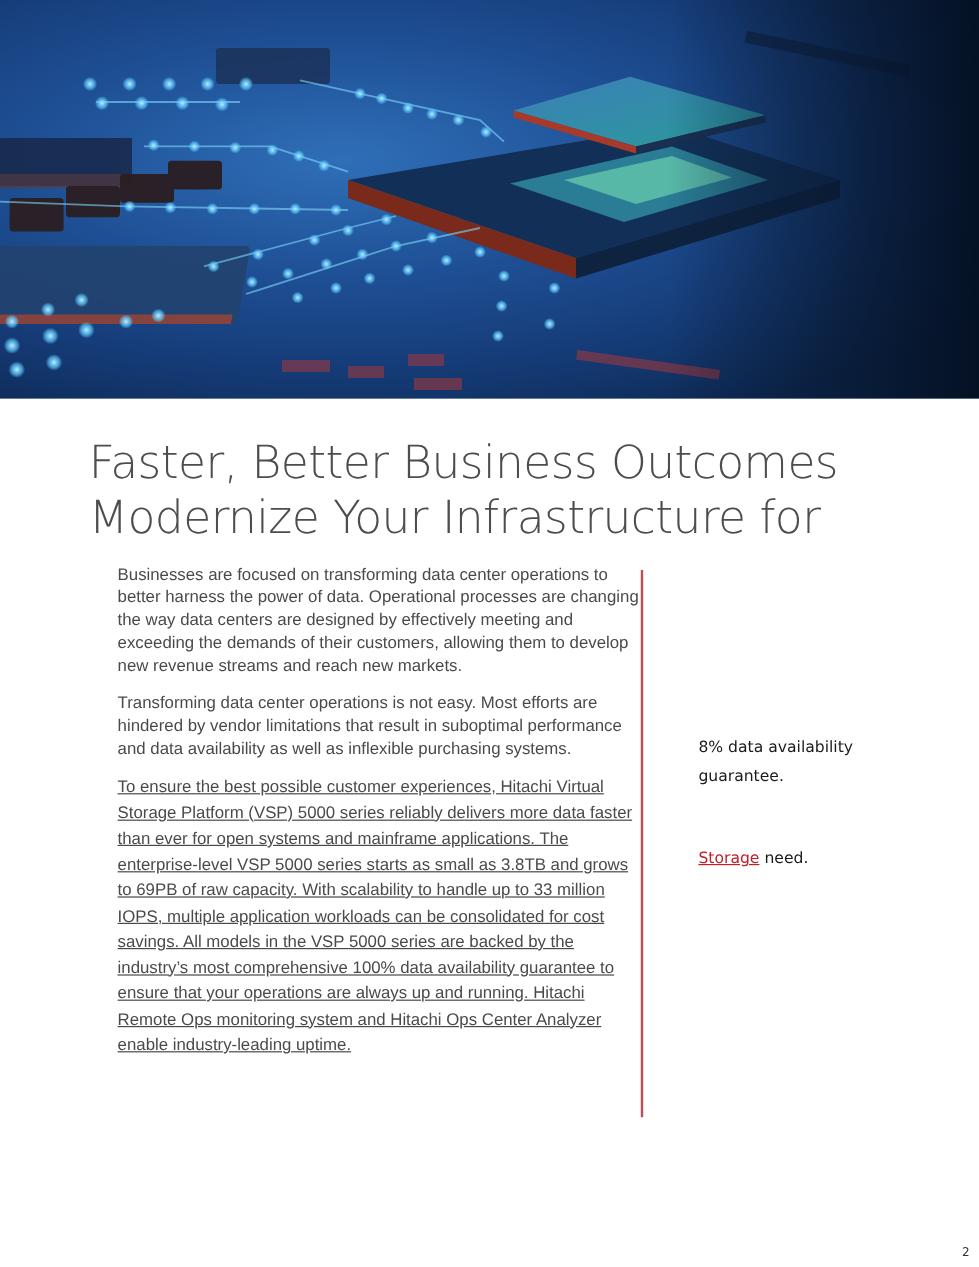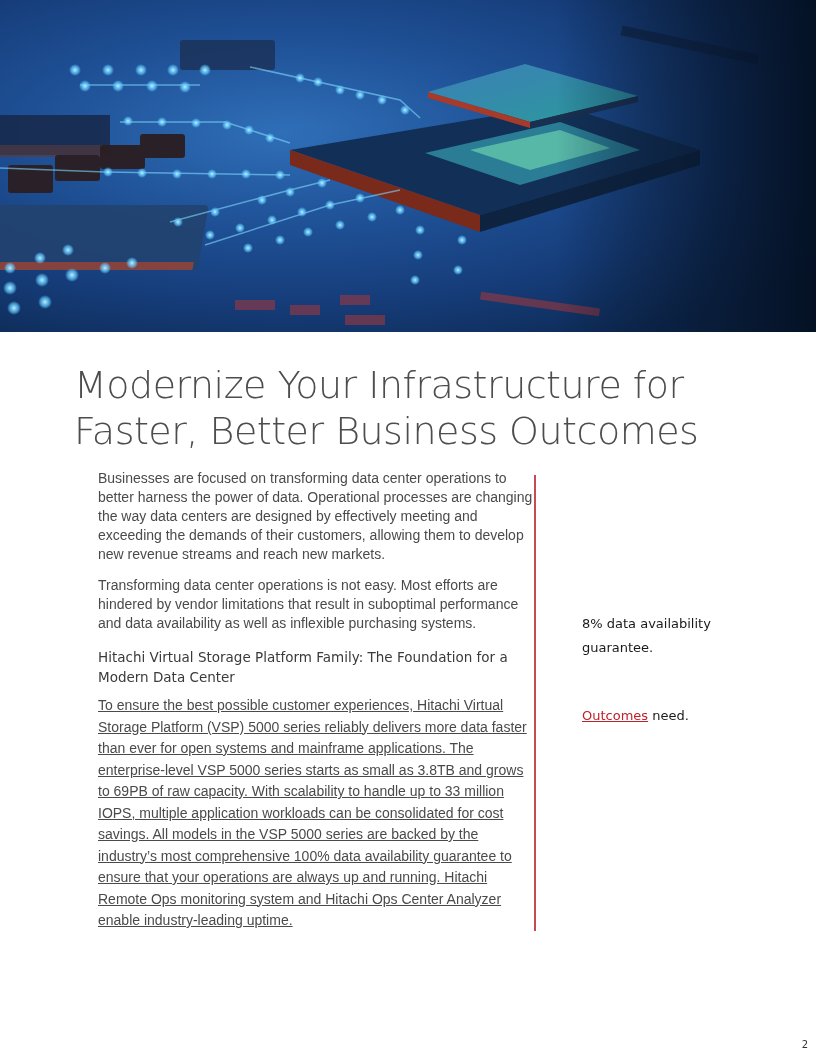--- a/index.html
+++ b/index.html
@@ -147,33 +147,32 @@
         <rect x="340" y="295" width="30" height="10"></rect>
         <rect x="345" y="315" width="40" height="10"></rect>
       <rect x="480" y="300" width="120" height="8" transform="rotate(8 540 304)"></rect>
     </g>
     <rect x="620" y="40" width="140" height="10" fill="#0f2240" opacity="0.7" transform="rotate(12 690 45)"></rect>
   </svg>
   <div class="hero-fade"></div>
 </div>
 
 <h1 class="title">
+  <span>Faster, Better Business Outcomes</span>
   <span>Modernize Your Infrastructure for</span>
-  <span>Faster, Better Business Outcomes</span>
 </h1>
 
 <div class="main">
   <p>Businesses are focused on transforming data center operations to better harness the power of data. Operational processes are changing the way data centers are designed by effectively meeting and exceeding the demands of their customers, allowing them to develop new revenue streams and reach new markets.</p>
   <p>Transforming data center operations is not easy. Most efforts are hindered by vendor limitations that result in suboptimal performance and data availability as well as inflexible purchasing systems.</p>
-  <h2>Hitachi Virtual Storage Platform Family: The Foundation for a Modern Data Center</h2>
   <p class="body2">To ensure the best possible customer experiences, Hitachi Virtual Storage Platform (VSP) 5000 series reliably delivers more data faster than ever for open systems and mainframe applications. The enterprise-level VSP 5000 series starts as small as 3.8TB and grows to 69PB of raw capacity. With scalability to handle up to 33 million IOPS, multiple application workloads can be consolidated for cost savings. All models in the VSP 5000 series are backed by the industry’s most comprehensive 100% data availability guarantee to ensure that your operations are always up and running. Hitachi Remote Ops monitoring system and Hitachi Ops Center Analyzer enable industry-leading uptime.</p>
 </div>
 
 <div class="rule"></div>
 
 <div class="side">
   <div>8% data availability guarantee.</div>
   <div class="more">
-    <a href="#">Outcomes</a><span> need.</span>
+    <a href="#">Storage</a><span> need.</span>
   </div>
 </div>
 
 <div class="page-num">2</div>
 
 </body></html>

